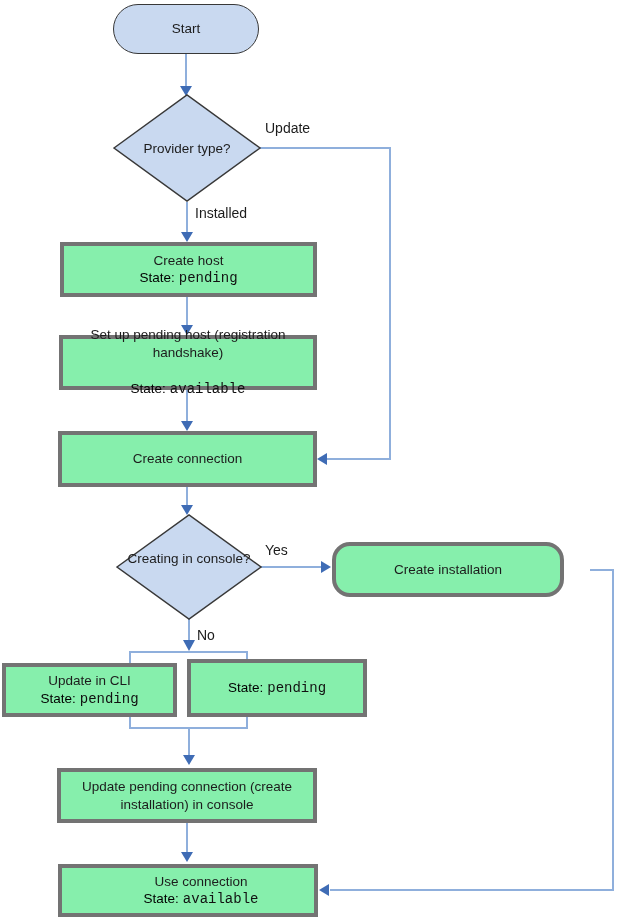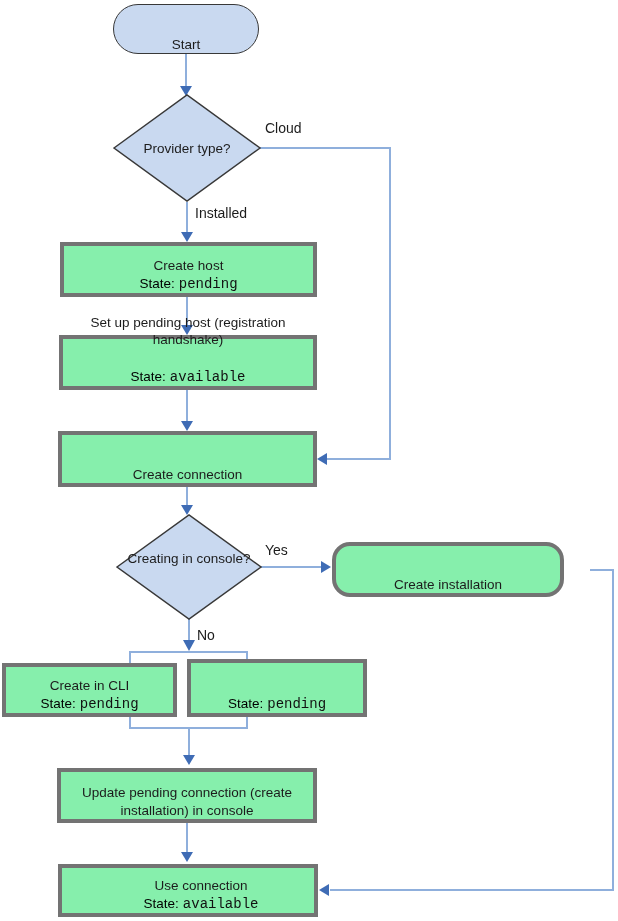--- a/index.html
+++ b/index.html
@@ -13,21 +13,21 @@
   }
   svg.connectors{position:absolute;left:0;top:0;z-index:1;}
   svg.connectors path{fill:none;stroke:#8fafdc;stroke-width:2px;}
   svg.connectors polygon.head{fill:#3f6cb5;stroke:none;}
   svg.connectors polygon.diamond{fill:#c9d9f0;stroke:#383838;stroke-width:1.5px;}
 
   .node{
     position:absolute;z-index:2;
     box-sizing:border-box;
     display:flex;flex-direction:column;
-    align-items:center;justify-content:flex-end;
+    align-items:center;justify-content:center;
     text-align:center;
     font-size:13.5px;line-height:17.5px;
   }
   .box{
     background:#86efac;
     border:4px solid #737373;
   }
   .stadium{
     background:#c9d9f0;
     border:1.5px solid #383838;
@@ -115,35 +115,35 @@
 
   <div class="node box" style="left:58px;top:431px;width:259px;height:56px;">
     <div>Create connection</div>
   </div>
 
   <div class="node box" style="left:332px;top:542px;width:232px;height:55px;border-radius:18px;">
     <div>Create installation</div>
   </div>
 
   <div class="node box" style="left:2px;top:663px;width:175px;height:54px;">
-    <div>Create in CLI</div>
+    <div>Update in CLI</div>
     <div><span class="state-label">State:</span><span class="mono">pending</span></div>
   </div>
 
   <div class="node box" style="left:187px;top:659px;width:180px;height:58px;">
     <div><span class="state-label">State:</span><span class="mono">pending</span></div>
   </div>
 
   <div class="node box" style="left:57px;top:768px;width:260px;height:55px;padding:0 0;">
     <div>Update pending connection (create installation) in console</div>
   </div>
 
   <div class="node box" style="left:58px;top:864px;width:260px;height:53px;padding-left:26px;">
     <div>Use connection</div>
     <div><span class="state-label">State:</span><span class="mono">available</span></div>
   </div>
 
-  <div class="edge-label" style="left:265px;top:120px;">Cloud</div>
+  <div class="edge-label" style="left:265px;top:120px;">Update</div>
   <div class="edge-label" style="left:195px;top:205px;">Installed</div>
   <div class="edge-label" style="left:265px;top:542px;">Yes</div>
   <div class="edge-label" style="left:197px;top:627px;">No</div>
 
 </div>
 
 </body></html>

